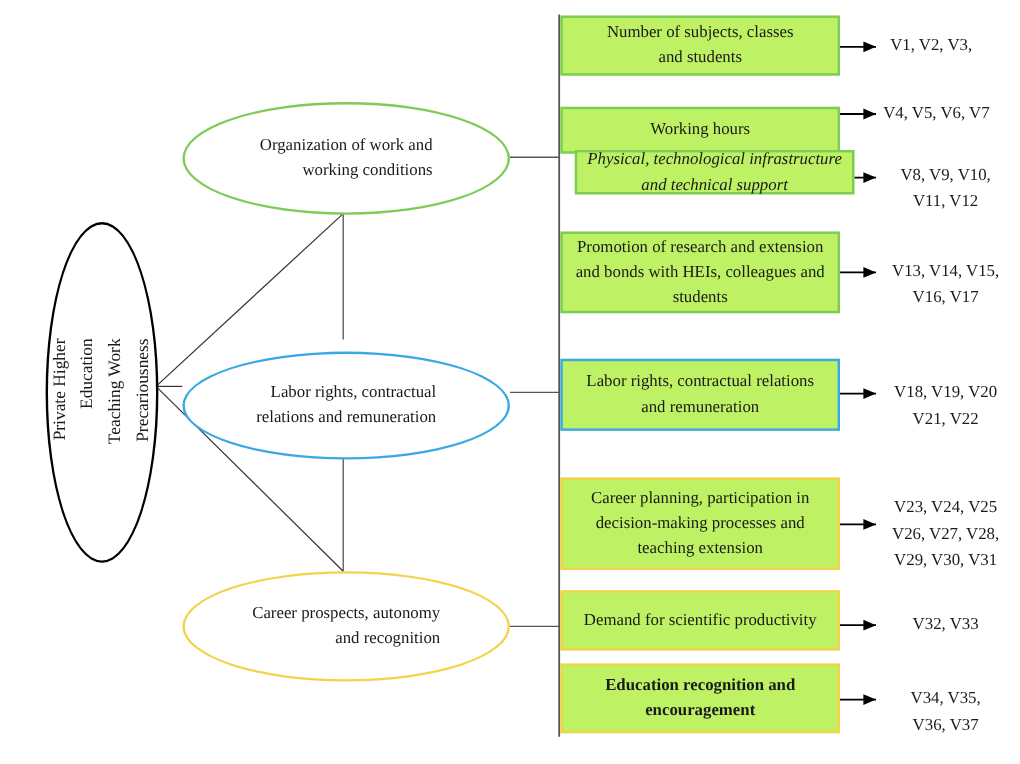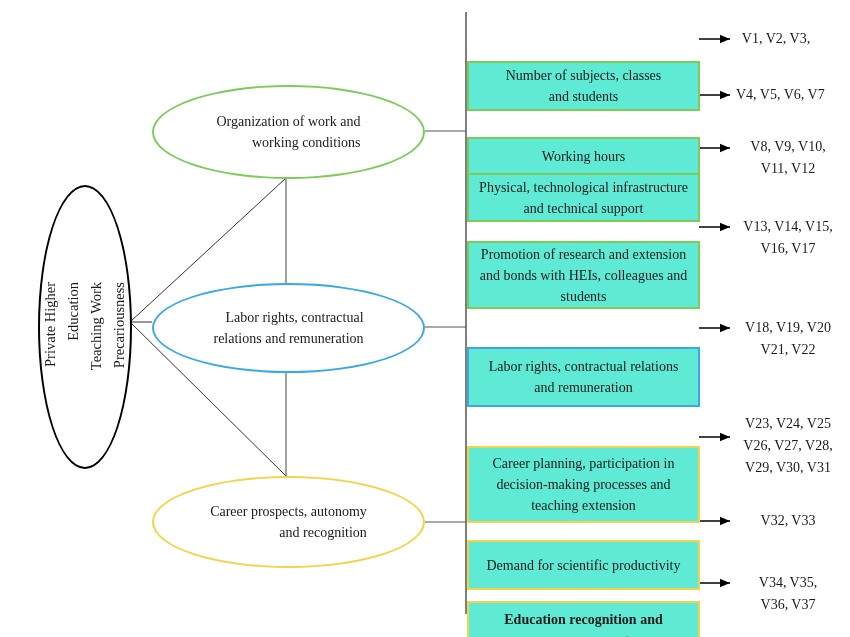--- a/index.html
+++ b/index.html
@@ -8,21 +8,21 @@
   svg.lines { position: absolute; left: 0; top: 0; width: 850px; height: 637px; }
   .node { position: absolute; box-sizing: border-box; display: flex;
           align-items: center; justify-content: center; text-align: center;
           font-size: 14px; line-height: 21px; }
   .ellipse { border-radius: 50%; background: #fff; text-align: right; }
   .root { border: 2.5px solid #000; }
   .root-text { transform: rotate(-90deg); white-space: nowrap; font-size: 14.5px; line-height: 23px; }
   .g { border: 2px solid #7ccc57; }
   .b { border: 2px solid #3aa8e4; }
   .y { border: 2px solid #f3d34a; }
-  .box { background: #5eead4; padding: 0 2px; white-space: pre-line; margin-top: 48px; }
+  .box { background: #bef264; padding: 0 2px; white-space: pre-line; }
   .vars { position: absolute; text-align: center; font-size: 14px; line-height: 22px; white-space: pre-line; }
 </style>
 </head>
 <body>
 
 <svg class="lines" viewBox="0 0 850 637">
   <defs>
     <marker id="arr" markerWidth="8" markerHeight="8" refX="7" refY="4" orient="auto">
       <path d="M0,1 L7,4 L0,7 Z" fill="#000"></path>
     </marker>
@@ -53,37 +53,37 @@
 
 <div class="node ellipse root" style="left:38px; top:185px; width:94px; height:284px;">
   <div class="root-text" style="white-space:pre-line;">Private Higher Education Teaching Work
 Precariousness</div>
 </div>
 
 <div class="node ellipse g" style="left:152px; top:85px; width:273px; height:94px; white-space:pre-line;">
   <span style="white-space: pre-line;">Organization of work and
 working conditions</span>
 </div>
-<div class="node ellipse b" style="left:152px; top:283px; width:273px; height:90px; white-space:pre-line;">
+<div class="node ellipse b" style="left:152px; top:293px; width:273px; height:90px; white-space:pre-line;">
   <span style="white-space: pre-line;">Labor rights, contractual
 relations and remuneration</span>
 </div>
 <div class="node ellipse y" style="left:152px; top:476px; width:273px; height:92px; white-space:pre-line;">
   <span style="white-space: pre-line;">Career prospects, autonomy
 and recognition</span>
 </div>
 
 <div class="node box g" style="left:467px; top:13px; width:233px; height:50px;">
   <span style="white-space: pre-line;">Number of subjects, classes
 and students</span>
 </div>
 <div class="node box g" style="left:467px; top:89px; width:233px; height:39px;">
   <span style="white-space: pre-line;">Working hours</span>
 </div>
-<div class="node box g" style="left:467px; top:125px; width:233px; height:49px;">
+<div class="node box g" style="left:479px; top:125px; width:233px; height:37px;font-style:italic;">
   <span style="white-space: pre-line;">Physical, technological infrastructure
 and technical support</span>
 </div>
 <div class="node box g" style="left:467px; top:193px; width:233px; height:68px;">
   <span style="white-space: pre-line;">Promotion of research and extension
 and bonds with HEIs, colleagues and
 students</span>
 </div>
 <div class="node box b" style="left:467px; top:299px; width:233px; height:60px;">
   <span style="white-space: pre-line;">Labor rights, contractual relations

